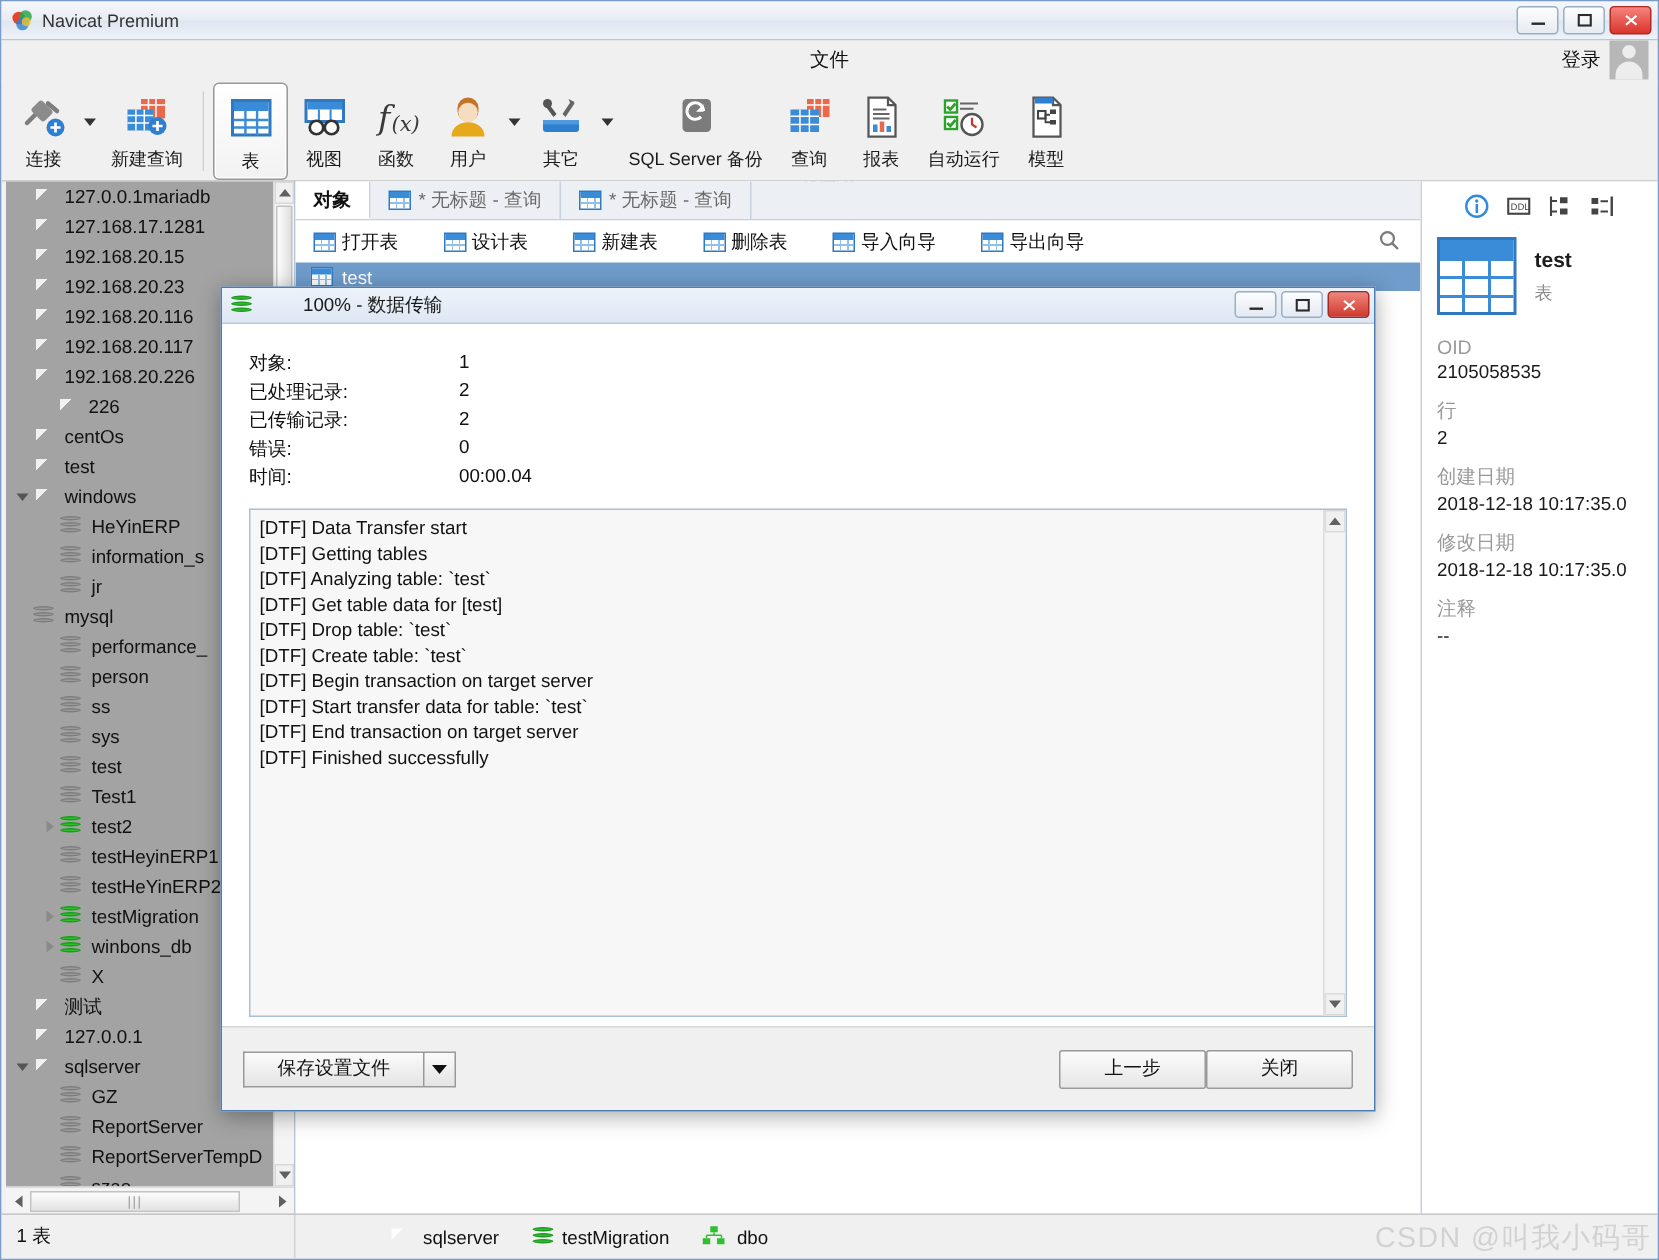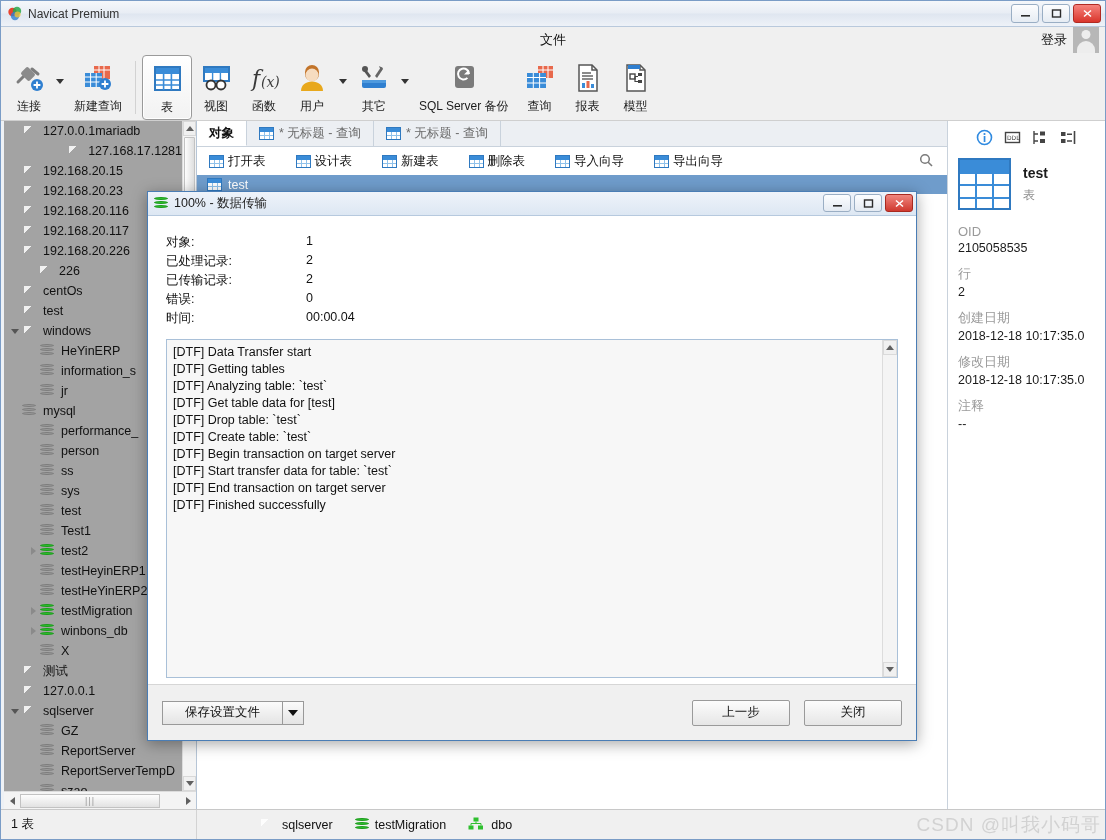--- a/index.html
+++ b/index.html
@@ -267,21 +267,21 @@
   .dialog {
     position:absolute; left:146px; top:190px; width:770px; height:550px;
     background:#f0f0f0;
     border:1px solid #4a7db5;
     box-shadow: 0 3px 14px rgba(0,0,0,.35);
     display:flex; flex-direction:column;
   }
   .dlg-title {
     height:24px; background:linear-gradient(to bottom,#eef3fa,#dde7f3);
     border-bottom:1px solid #b6c9de;
-    display:flex; align-items:center; padding-left:6px; position:relative;
+    display:flex; align-items:center; padding-left:6px; position:relative;gap:28px;
   }
   .dlg-title .t { font-size:12.5px; color:#1b1b1b; margin-left:6px; }
   .dlg-wbtns { position:absolute; right:3px; top:2px; display:flex; gap:3px; }
   .dlg-wb {
     width:28px;height:18px;border:1px solid #9aaec4; border-radius:3px;
     background:linear-gradient(to bottom,#fcfdff,#e4eaf2);
     display:flex;align-items:center;justify-content:center;font-size:10px;color:#2b2b2b;
   }
   .dlg-wb.close{ background:linear-gradient(to bottom,#f0867e,#cf392f); border-color:#a8291f; color:#fff; }
   .dlg-body { flex:1; background:#fff; padding: 18px 18px 0 18px; display:flex; flex-direction:column; }
@@ -319,21 +319,21 @@
   }
   .splitbtn .arrowpart {
     width:22px; border:1px solid #999;
     background:linear-gradient(to bottom,#fbfbfb,#e4e4e4);
     display:flex;align-items:center;justify-content:center;
   }
   .splitbtn .arrowpart i{
     width:0;height:0;border-left:5px solid transparent;border-right:5px solid transparent;
     border-top:6px solid #111;
   }
-  .dlg-btns { position:absolute; right:14px; display:flex; gap:14px; }
+  .dlg-btns { position:absolute; right:14px; display:flex; }
   .btn {
     width:98px; height:26px; border:1px solid #9a9a9a; border-radius:2px;
     background:linear-gradient(to bottom,#fcfcfc,#e6e6e6);
     display:flex;align-items:center;justify-content:center;font-size:12.5px;color:#111;
   }
 </style>
 </head>
 <body>
 
 <div id="app">
@@ -526,20 +526,36 @@
               <path d="M11 10h9M11 13h11M11 16h11"></path>
             </g>
           <rect x="11" y="20" width="3" height="5" fill="#3a8cd8"></rect>
           <rect x="15.5" y="18" width="3" height="7" fill="#e8694c"></rect>
           <rect x="20" y="21" width="3" height="4" fill="#3a8cd8"></rect>
         </svg>
       </span>
       <span class="lbl">报表</span>
     </div>
 
+    <div class="rb">
+      <span class="glyph">
+        <svg width="34" height="30" viewBox="0 0 34 30">
+          <rect x="4" y="4" width="8" height="8" fill="#fff" stroke="#2ba32b" stroke-width="1.6"></rect>
+          <path d="M5.5 8l2 2 3.5-4" stroke="#2ba32b" stroke-width="1.8" fill="none"></path>
+          <rect x="4" y="15" width="8" height="8" fill="#fff" stroke="#2ba32b" stroke-width="1.6"></rect>
+          <path d="M5.5 19l2 2 3.5-4" stroke="#2ba32b" stroke-width="1.8" fill="none"></path>
+          <g stroke="#666" stroke-width="1.4">
+              <path d="M14 6h12M14 9.5h9"></path>
+            </g>
+          <circle cx="22" cy="20" r="7" fill="#fff" stroke="#555" stroke-width="1.6"></circle>
+          <path d="M22 15.5V20l3 2" stroke="#c0392b" stroke-width="1.5" fill="none"></path>
+        </svg>
+      </span>
+      <span class="lbl">自动运行</span>
+    </div>
 
     <div class="rb">
       <span class="glyph">
         <svg width="34" height="30" viewBox="0 0 34 30">
           <path d="M8 2h13l5 5v21H8z" fill="#fff" stroke="#555" stroke-width="1.5"></path>
           <path d="M21 2v5h5" fill="none" stroke="#555" stroke-width="1.5"></path>
           <rect x="9" y="2" width="12" height="4" fill="#2f7fd0"></rect>
           <rect x="11" y="11" width="5" height="5" fill="none" stroke="#444" stroke-width="1.4"></rect>
           <rect x="19" y="10" width="4" height="3" fill="#444"></rect>
           <rect x="19" y="17" width="4" height="3" fill="#444"></rect>
@@ -552,21 +568,21 @@
 
   <div class="body">
 
     <div class="tree-pane">
       <div class="tree-scroll" id="tree-scroll">
           <div class="tnode" style="padding-left: 4px;">
             <span class="tw"></span>
             <span class="ico"><span class="ico-conn"></span></span>
             <span class="tlabel">127.0.0.1mariadb</span>
           </div>
-          <div class="tnode" style="padding-left: 4px; justify-content: flex-end;">
+          <div class="tnode" style="padding-left: 4px;">
             <span class="tw"></span>
             <span class="ico"><span class="ico-conn"></span></span>
             <span class="tlabel">127.168.17.1281</span>
           </div>
           <div class="tnode" style="padding-left: 4px;">
             <span class="tw"></span>
             <span class="ico"><span class="ico-conn"></span></span>
             <span class="tlabel">192.168.20.15</span>
           </div>
           <div class="tnode" style="padding-left: 4px;">

